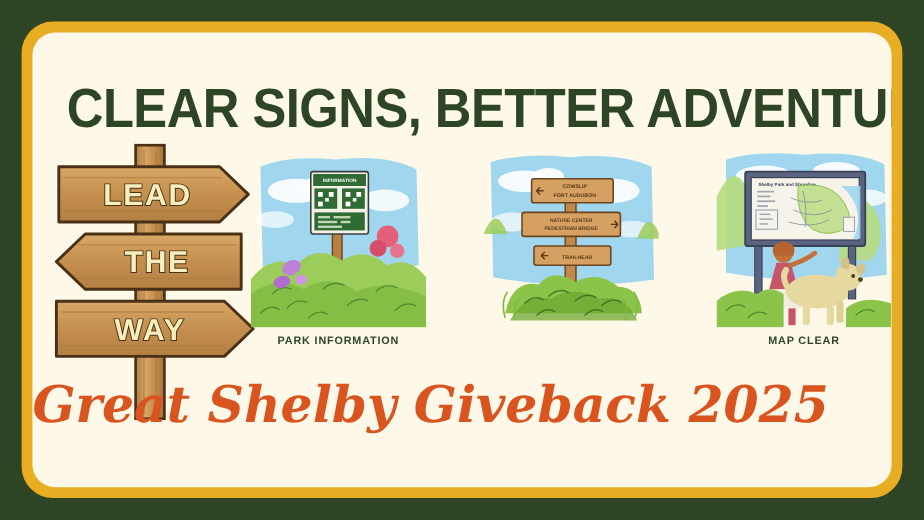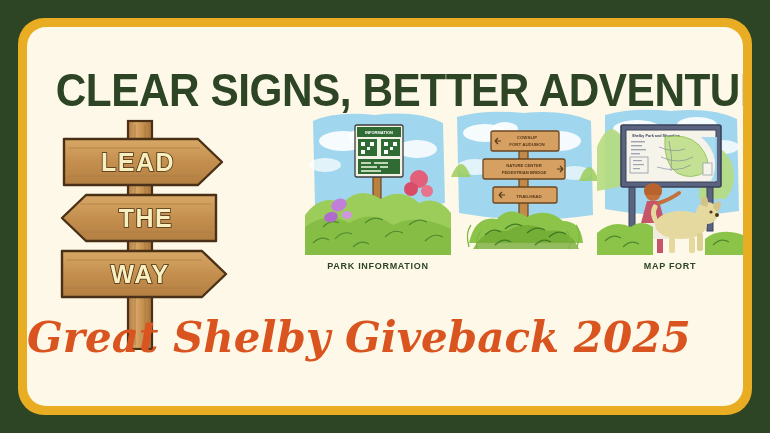--- a/index.html
+++ b/index.html
@@ -47,32 +47,32 @@
     letter-spacing: -0.5px;
     color: #2d4425;
     line-height: 1;
     transform: scaleX(0.92);
     white-space: nowrap;
   }
 
   
   .signpost {
     position: absolute;
-    left: 23px; top: 88px;
+    left: 8px; top: 88px;
     width: 185px; height: 235px;
   }
   .signpost svg { display:block; width:100%; height:100%; }
 
   
   .cards {
     position: absolute;
-    left: 182px; top: 80px;
+    left: 182px; top: 98px;
     width: 534px; height: 190px;
     display: flex;
-    justify-content: flex-end;
+    justify-content: space-between;
     align-items: flex-start;
   }
   .card { width: 146px; }
   .card-art {
     width: 146px; height: 148px;
     position: relative;
     overflow: hidden;
   }
   .card-art svg { display:block; width:100%; height:100%; }
   .card-label {
@@ -353,21 +353,21 @@
 
             <path d="M0 126 q16 -14 34 -6 q10 -8 22 0 l0 28 -56 0 z" fill="#8cc44a"></path>
             <path d="M108 132 q14 -12 38 -4 l0 20 -38 0 z" fill="#8cc44a"></path>
             <g stroke="#3f7a28" stroke-width="1.1" fill="none" opacity="0.8">
               <path d="M8 134 q8 -8 16 -3"></path>
                 <path d="M26 140 q8 -8 16 -3"></path>
               <path d="M116 138 q8 -8 16 -3"></path>
             </g>
           </svg>
         </div>
-        <div class="card-label">MAP FORT</div>
+        <div class="card-label">MAP CLEAR</div>
       </div>
 
     </div>
 
     <div class="script">Great Shelby Giveback 2025</div>
 
   </div>
 </div>
 
 </body></html>

